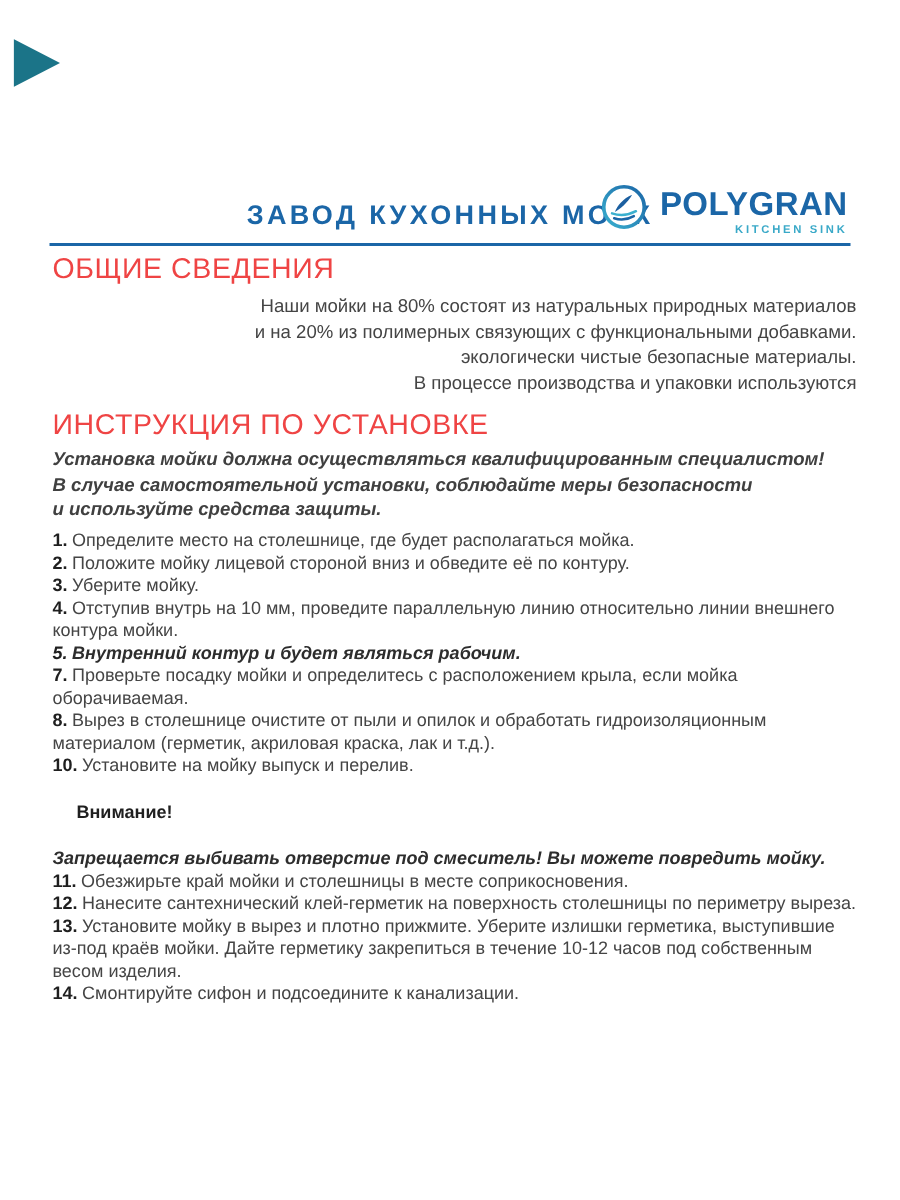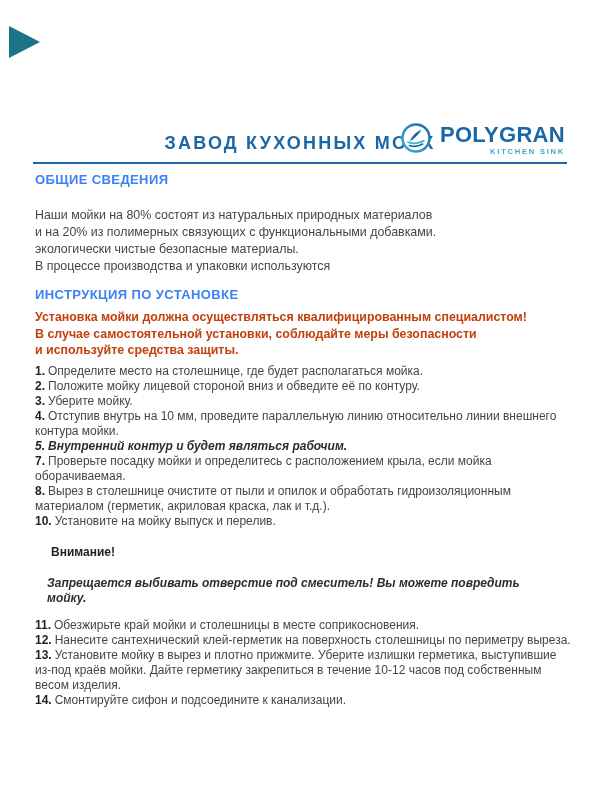--- a/index.html
+++ b/index.html
@@ -19,34 +19,34 @@
     font-size:18px; font-weight:700; letter-spacing:2.2px; color:#1b66a7;
   }
   .logo { position:absolute; top:123px; right:35px; display:flex; align-items:center; gap:9px; }
   .logo-text { display:flex; flex-direction:column; align-items:flex-end; }
   .brand { font-size:22px; font-weight:800; color:#1b66a7; line-height:22px; letter-spacing:0.3px; }
   .tagline { font-size:7.5px; font-weight:700; color:#3aa9c8; letter-spacing:1.8px; margin-top:1px;margin-left:36px; }
   .header-rule { position:absolute; top:162px; left:33px; right:33px; border-top:2px solid #1b66a7; height:0; }
   
   .content { position:absolute; top:169px; left:35px; width:536px; }
   .section-heading {
-    margin:0; font-size:13px; line-height:22px; font-weight:700;
-    color:#3b82f6; letter-spacing:0.4px;
+    margin:0; font-size:19px; line-height:22px; font-weight:400;
+    color:#ef4444; letter-spacing:0.4px;
   }
   .gen-line { font-size:12.4px; line-height:17px; color:#454545; }
-  .gen-para { margin-top:16px; }
+  .gen-para { margin-top:5px;text-align:right; }
   .section-install { margin-top:9px; }
   .intro-warning { margin-top:3px; }
-  .intro-line { font-size:12.4px; line-height:16.5px; font-weight:700; color:#c2410c; }
+  .intro-line { font-size:12.4px; line-height:16.5px; font-weight:700; font-style:italic; color:#404040; }
   .steps { margin-top:5px; }
   .step { margin:0; font-size:12px; line-height:15px; color:#454545; }
   .step .num { font-weight:700; color:#1f1f1f; margin-right:3px; }
   .step.emph { font-weight:700; font-style:italic; color:#2d2d2d; }
   .attention-label { margin:16px; font-size:12px; line-height:15px; font-weight:800; color:#1f1f1f; }
-  .attention-text { margin:12px; font-size:12px; line-height:15px; font-weight:700; font-style:italic; color:#2d2d2d; }
+  .attention-text { margin:0; font-size:12px; line-height:15px; font-weight:700; font-style:italic; color:#2d2d2d; }
 </style>
 </head>
 <body>
 
 <div class="page">
 
   <div class="corner-triangle"></div>
 
   <div class="header-title">ЗАВОД КУХОННЫХ МОЕК</div>
 

